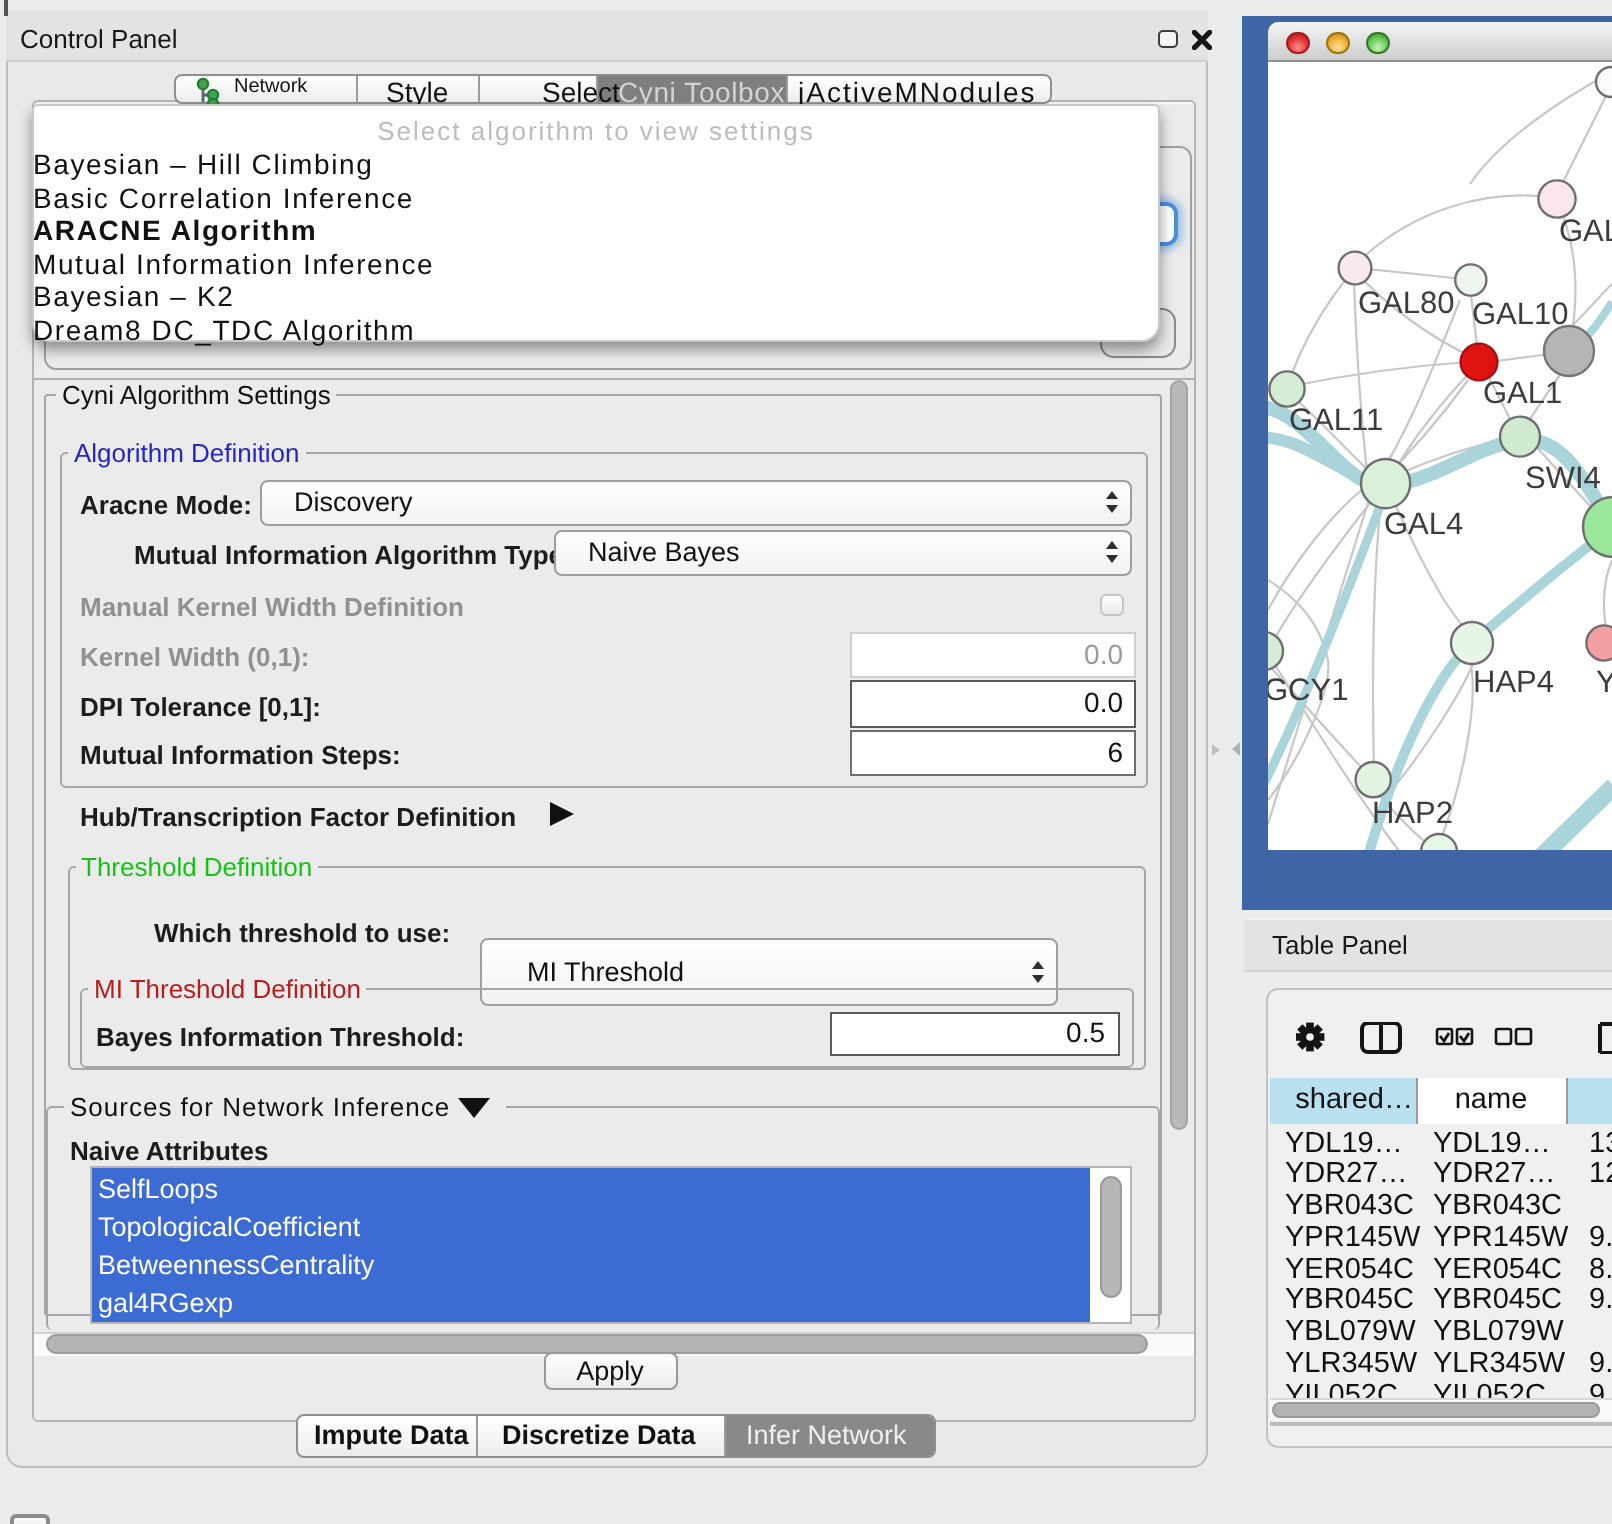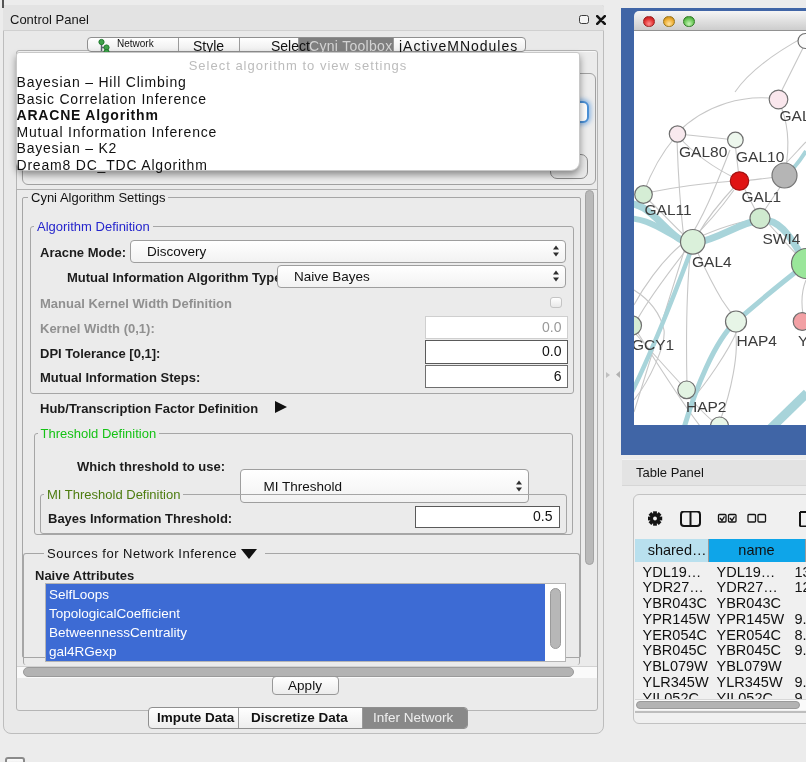--- a/index.html
+++ b/index.html
@@ -97,27 +97,27 @@
 <div class="groupbox" style="left:33.5px; top:433px; width:539px; height:102px;">
   <div class="gtitle" style="left:3px; color:#15c215;">Threshold Definition</div>
 </div>
 <div class="lbl" style="position:absolute; left:77px; top:458.5px;">Which threshold to use:</div>
 <div class="combo" style="left:239.5px; top:469px; width:289px; height:34px;">
     <span class="ctext" style="left:23px;">MI Threshold</span>
     <span class="spin"></span>
   </div>
 
 <div class="groupbox" style="left:40px; top:494px; width:527px; height:40px;">
-  <div class="gtitle" style="left:3px; background:#ebebeb; color:#4d7c0f;">MI Threshold Definition</div>
+  <div class="gtitle" style="left:3px; background:#ebebeb; color:#b91c1c;">MI Threshold Definition</div>
 </div>
 <div class="lbl" style="position:absolute; left:48px; top:511px;">Bayes Information Threshold:</div>
 <div class="field" style="left:415px; top:506px; width:144.5px; height:22px; border:1.5px solid #5a5a5a; line-height:19px; padding-right:6px;">0.5</div>
 
 <div class="groupbox" style="left:23px; top:553px; width:557px; height:112px; border-bottom:none;">
-  <div class="gtitle" style="left:8px; color:#111; padding-right:8px; letter-spacing:0.5px;margin-left:12px;">Sources for Network Inference <span style="display:inline-block; width:0; height:0; border-left:8px solid transparent; border-right:8px solid transparent; border-top:10px solid #111; vertical-align:-1px;"></span></div>
+  <div class="gtitle" style="left:8px; color:#111; padding-right:8px; letter-spacing:0.5px;">Sources for Network Inference <span style="display:inline-block; width:0; height:0; border-left:8px solid transparent; border-right:8px solid transparent; border-top:10px solid #111; vertical-align:-1px;"></span></div>
 </div>
 <div class="lbl" style="position:absolute; left:35px; top:567.5px;">Naive Attributes</div>
 
 <div class="abs" style="left:44.5px; top:583px; width:521px; height:79px; background:#fff; border:1px solid #b5b5b5;"></div>
 <div class="abs" style="left:45.5px; top:584px; width:499.5px; height:77px; background:#3d6bd4;"></div>
 <div class="abs" style="left:49px; top:586.5px; font-size:13.5px; color:#fff;">SelfLoops</div>
 <div class="abs" style="left:49px; top:605.5px; font-size:13.5px; color:#fff;">TopologicalCoefficient</div>
 <div class="abs" style="left:49px; top:624.5px; font-size:13.5px; color:#fff;">BetweennessCentrality</div>
 <div class="abs" style="left:49px; top:643.5px; font-size:13.5px; color:#fff;">gal4RGexp</div>
 
@@ -265,21 +265,21 @@
     <path d="M 82,7 l 2,2.5 l 2.5,-4" stroke-width="1.4"></path>
     <rect x="100" y="3.5" width="7.5" height="7.5" rx="1"></rect>
     <rect x="110" y="3.5" width="7.5" height="7.5" rx="1"></rect>
   </g>
 
   <path d="M 152,1 L 158,1 M 152,1 L 152,15.5 M 152,15.5 L 158,15.5" fill="none" stroke="#141414" stroke-width="2"></path>
 </svg>
 
 <div class="abs" style="left:634.5px; top:539px; width:171.5px; height:23px; display:flex; font-size:14.5px; color:#111;">
   <div style="width:74px; background:#b9e0ee; border-right:1.5px solid #9a9a9a; text-align:right; padding-right:1px; line-height:23px;">shared…</div>
-  <div style="width:97px; background:#0ea5e9; border-right:1.5px solid #9a9a9a; text-align:center; line-height:23px;">name</div>
+  <div style="width:75px; background:#ffffff; border-right:1.5px solid #9a9a9a; text-align:center; line-height:23px;">name</div>
   <div style="flex:1; background:#b9e0ee;"></div>
 </div>
 <div class="abs" style="left:634.5px; top:563.5px; width:171.5px; height:135.5px; overflow:hidden; font-size:14.5px; color:#111;">
   <div style="display:grid; grid-template-columns:74px 75px 1fr; grid-auto-rows:15.8px; text-align:left;">
     <div style="padding-left:8px;">YDL19…</div>
       <div style="padding-left:8px;">YDL19…</div>
       <div style="padding-left:11px;">13</div>
     <div style="padding-left:8px;">YDR27…</div>
       <div style="padding-left:8px;">YDR27…</div>
       <div style="padding-left:11px;">12</div>

